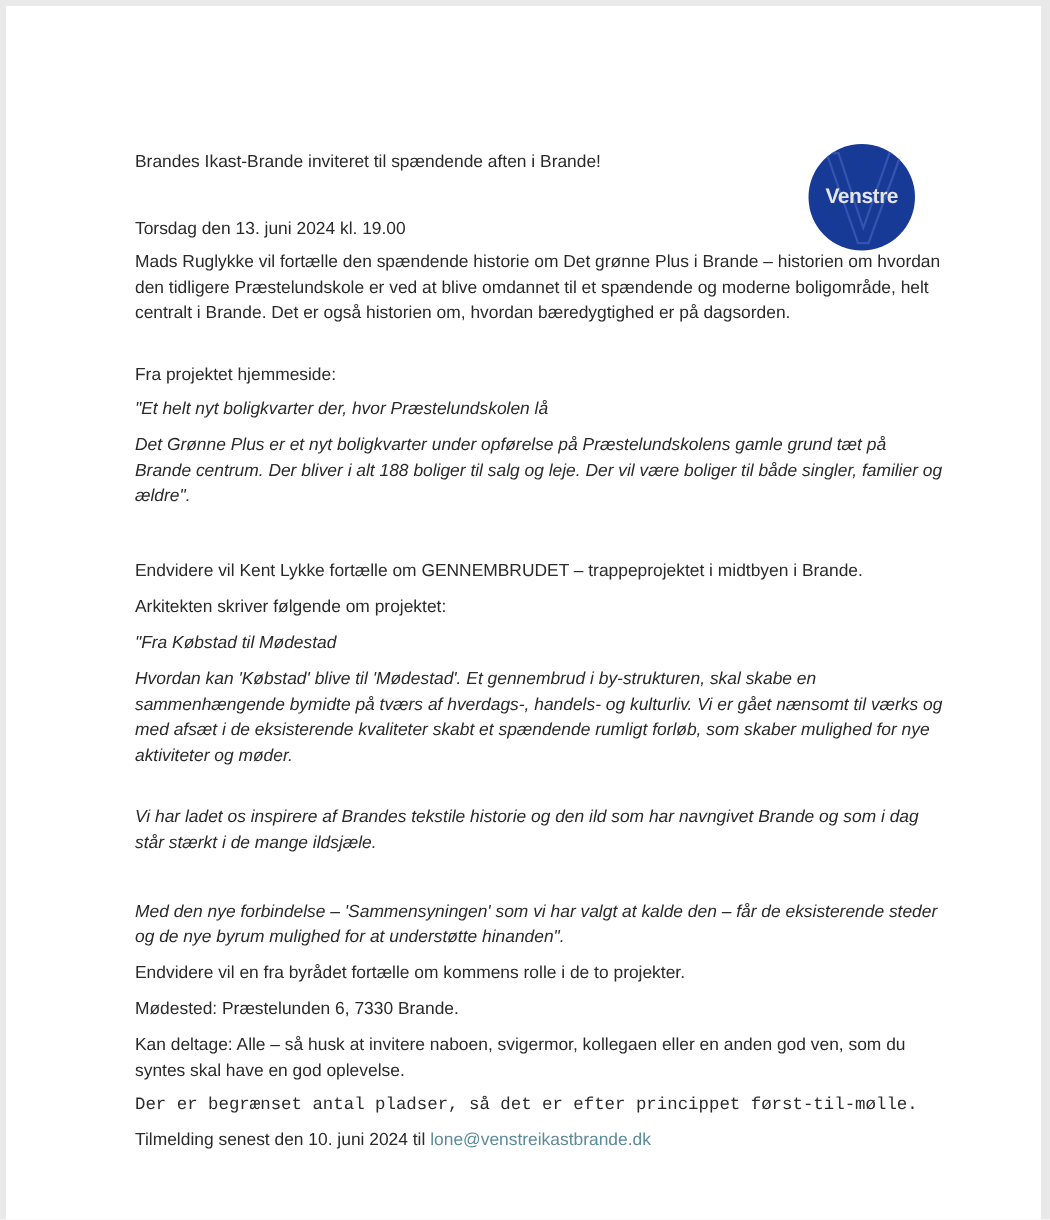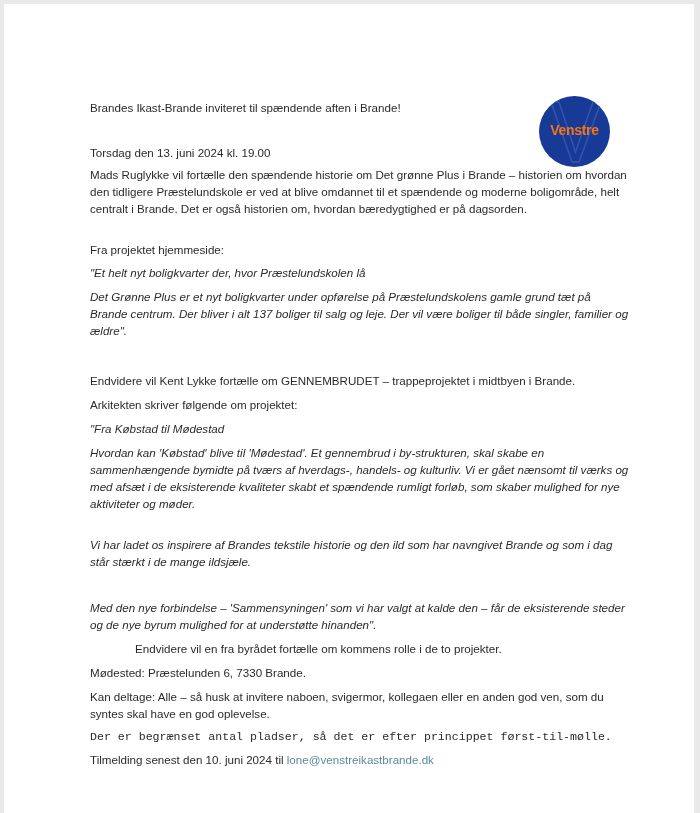--- a/index.html
+++ b/index.html
@@ -19,21 +19,21 @@
   .p { position: absolute; left: 0; width: 540px; margin: 0; white-space: normal; }
   .i { font-style: italic; }
   .link { color: #5c8a9a; }
   .logo {
     position: absolute; left: 535px; top: 92px; width: 71px; height: 71px;
     border-radius: 50%; background: #173a96; overflow: hidden;
   }
   .logo svg { position: absolute; left: 0; top: 0; }
   .logo-title {
     position: absolute; left: 0; top: 26px; width: 71px; text-align: center;
-    color: #f97316; font-weight: bold; font-size: 14px; letter-spacing: -0.3px;
+    color: #e5e5e5; font-weight: bold; font-size: 14px; letter-spacing: -0.3px;
   }
   .logo-sub {
     position: absolute; left: 0; top: 43px; width: 71px; text-align: center;
     color: #a9c2ee; font-size: 7.5px; margin-top: 44px;
   }
 </style>
 </head>
 <body>
 
 <div class="page">
@@ -46,28 +46,28 @@
     <div class="logo-sub">Ikast-Brande</div>
   </div>
 
   <div class="doc">
     <p class="p" style="top:95px;">Brandes Ikast-Brande inviteret til spændende aften i Brande!</p>
     <p class="p" style="top:140px;">Torsdag den 13. juni 2024 kl. 19.00</p>
     <p class="p" style="top:162px;">Mads Ruglykke vil fortælle den spændende historie om Det grønne Plus i Brande – historien om hvordan den tidligere Præstelundskole er ved at blive omdannet til et spændende og moderne boligområde, helt centralt i Brande. Det er også historien om, hvordan bæredygtighed er på dagsorden.</p>
 
     <p class="p" style="top:237px;">Fra projektet hjemmeside:</p>
     <p class="p i" style="top:260px;">"Et helt nyt boligkvarter der, hvor Præstelundskolen lå</p>
-    <p class="p i" style="top:284px;">Det Grønne Plus er et nyt boligkvarter under opførelse på Præstelundskolens gamle grund tæt på Brande centrum. Der bliver i alt 137 boliger til salg og leje. Der vil være boliger til både singler, familier og ældre".</p>
+    <p class="p i" style="top:284px;">Det Grønne Plus er et nyt boligkvarter under opførelse på Præstelundskolens gamle grund tæt på Brande centrum. Der bliver i alt 188 boliger til salg og leje. Der vil være boliger til både singler, familier og ældre".</p>
 
     <p class="p" style="top:368px;">Endvidere vil Kent Lykke fortælle om GENNEMBRUDET – trappeprojektet i midtbyen i Brande.</p>
     <p class="p" style="top:392px;">Arkitekten skriver følgende om projektet:</p>
     <p class="p i" style="top:416px;">"Fra Købstad til Mødestad</p>
     <p class="p i" style="top:440px;">Hvordan kan 'Købstad' blive til 'Mødestad'. Et gennembrud i by-strukturen, skal skabe en sammenhængende bymidte på tværs af hverdags-, handels- og kulturliv. Vi er gået nænsomt til værks og med afsæt i de eksisterende kvaliteter skabt et spændende rumligt forløb, som skaber mulighed for nye aktiviteter og møder.</p>
     <p class="p i" style="top:532px;">Vi har ladet os inspirere af Brandes tekstile historie og den ild som har navngivet Brande og som i dag står stærkt i de mange ildsjæle.</p>
     <p class="p i" style="top:595px;">Med den nye forbindelse – 'Sammensyningen' som vi har valgt at kalde den – får de eksisterende steder og de nye byrum mulighed for at understøtte hinanden".</p>
 
-    <p class="p" style="top:636px;margin-left:45px;">Endvidere vil en fra byrådet fortælle om kommens rolle i de to projekter.</p>
+    <p class="p" style="top:636px;">Endvidere vil en fra byrådet fortælle om kommens rolle i de to projekter.</p>
     <p class="p" style="top:660px;">Mødested: Præstelunden 6, 7330 Brande.</p>
     <p class="p" style="top:684px;">Kan deltage: Alle – så husk at invitere naboen, svigermor, kollegaen eller en anden god ven, som du syntes skal have en god oplevelse.</p>
     <p class="p" style="top:724px;font-family:Liberation Mono, monospace;">Der er begrænset antal pladser, så det er efter princippet først-til-mølle.</p>
     <p class="p" style="top:747px;"><span>Tilmelding senest den 10. juni 2024 til </span><span class="link">lone@venstreikastbrande.dk</span></p>
   </div>
 </div>
 
 </body></html>

